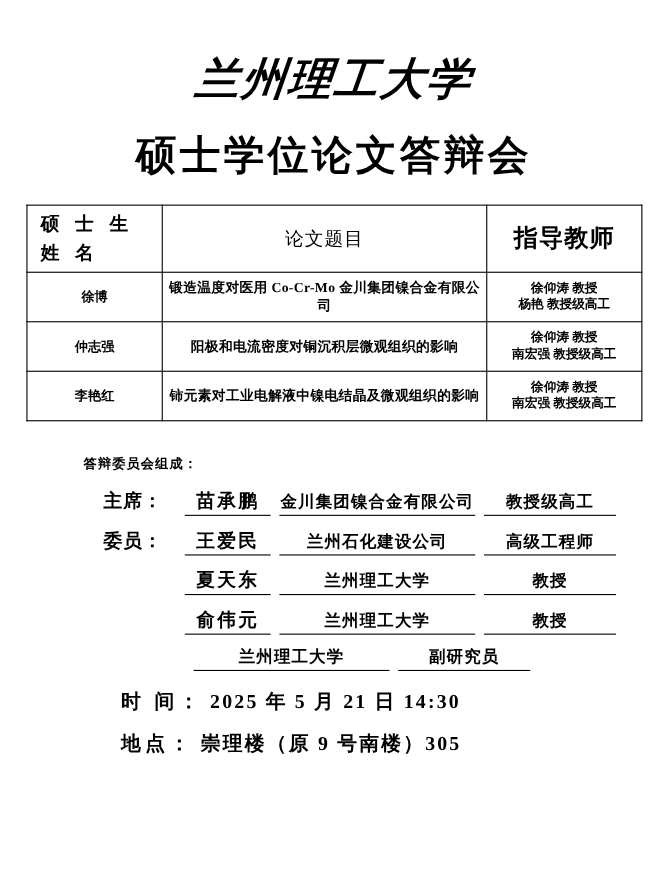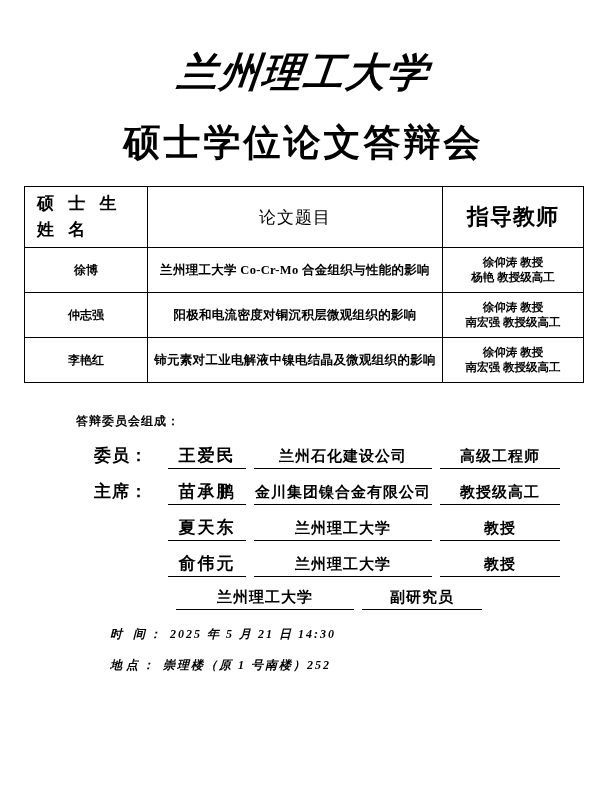--- a/index.html
+++ b/index.html
@@ -151,26 +151,25 @@
     border-bottom: 1.3px solid #000;
     font-size: 15px;
     letter-spacing: 1px;
     padding-bottom: 2px;
     margin-left: 8px;
   }
   .member-row.indent .role { visibility: hidden; }
 
   
   .info-line {
-    font-size: 12px;
+    font-size: 18px;
     font-weight: bold;
     margin-top: 16px;
     padding-left: 86px;
     letter-spacing: 2px;
-    font-style: italic;
   }
   .info-line .lbl { letter-spacing: 4px; }
   .info-line.place { margin-top: 14px; }
 </style>
 </head>
 <body>
 
 <div class="page">
 
   <div class="logo-wrap">
@@ -185,21 +184,21 @@
       <td class="hdr-name">
         <span class="ln">硕 士 生</span>
         <span class="ln">姓    名</span>
       </td>
       <td class="hdr-title">论文题目</td>
       <td class="hdr-adv">指导教师</td>
     </tr>
 
     <tr>
       <td class="cell-name">徐博</td>
-      <td class="cell-title">兰州理工大学 Co-Cr-Mo 合金组织与性能的影响</td>
+      <td class="cell-title">锻造温度对医用 Co-Cr-Mo 金川集团镍合金有限公司</td>
       <td class="cell-adv">
         <span>徐仰涛  教授</span>
         <span>杨艳  教授级高工</span>
       </td>
     </tr>
 
     <tr>
       <td class="cell-name">仲志强</td>
       <td class="cell-title">阳极和电流密度对铜沉积层微观组织的影响</td>
       <td class="cell-adv">
@@ -215,31 +214,31 @@
         <span>徐仰涛  教授</span>
         <span>南宏强  教授级高工</span>
       </td>
     </tr>
   </tbody>
     </table>
 
   <div class="committee-heading">答辩委员会组成：</div>
 
   <div class="member-row">
+    <span class="role">主席：</span>
+    <span class="mname">苗承鹏</span>
+    <span class="morg">金川集团镍合金有限公司</span>
+    <span class="mtitle">教授级高工</span>
+  </div>
+
+  <div class="member-row">
     <span class="role wide">委员：</span>
     <span class="mname">王爱民</span>
     <span class="morg">兰州石化建设公司</span>
     <span class="mtitle">高级工程师</span>
-  </div>
-
-  <div class="member-row">
-    <span class="role">主席：</span>
-    <span class="mname">苗承鹏</span>
-    <span class="morg">金川集团镍合金有限公司</span>
-    <span class="mtitle">教授级高工</span>
   </div>
 
   <div class="member-row indent">
     <span class="role"></span>
     <span class="mname">夏天东</span>
     <span class="morg">兰州理工大学</span>
     <span class="mtitle">教授</span>
   </div>
 
   <div class="member-row indent">
@@ -255,16 +254,16 @@
     <span class="mtitle">副研究员</span>
   </div>
 
   <div class="info-line time">
     <span class="lbl">时 间：</span>
     <span>2025 年 5 月 21 日    14:30</span>
   </div>
 
   <div class="info-line place">
     <span class="lbl">地点：</span>
-    <span>崇理楼（原 1 号南楼）252</span>
+    <span>崇理楼（原 9 号南楼）305</span>
   </div>
 
 </div>
 
 </body></html>

